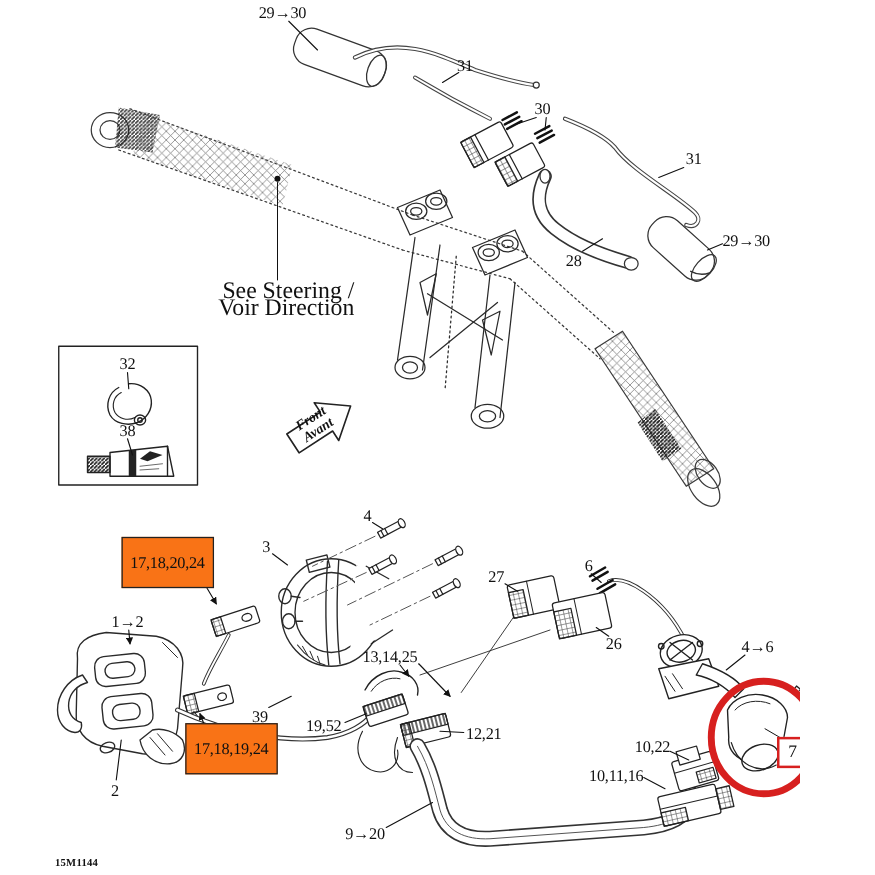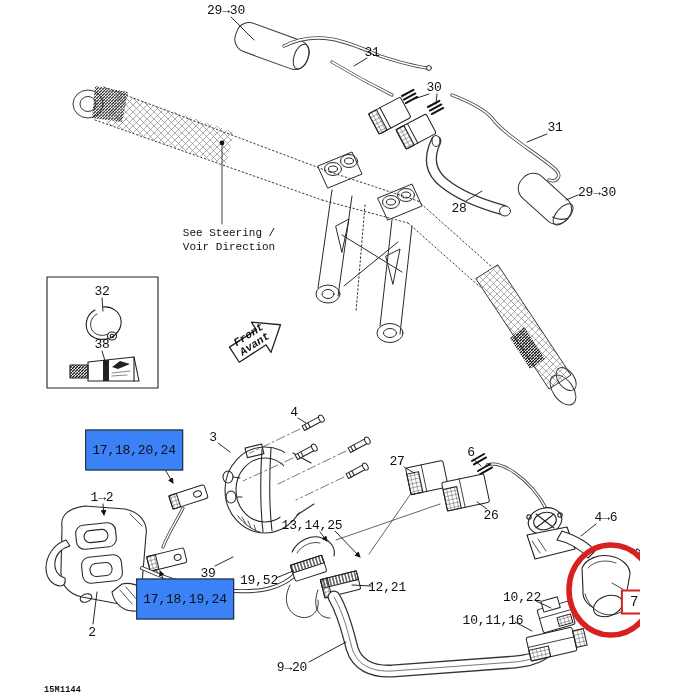--- a/index.html
+++ b/index.html
@@ -1,30 +1,30 @@
 <!DOCTYPE html>
 <html><head>
 <meta charset="utf-8">
 <style>
   html,body{margin:0;padding:0;background:#fff;}
   #canvas{
     position:relative;width:640px;height:700px;background:#ffffff;overflow:hidden;
-    font-family:Liberation Mono, monospace;color:#111;
+    font-family:Liberation Serif, serif;color:#111;
   }
   #canvas svg{position:absolute;left:0;top:0;}
   .lbl{
     position:absolute;transform:translate(-50%,-50%);
     font-size:13px;line-height:15px;letter-spacing:-0.2px;color:#111;
     white-space:nowrap;z-index:5;
   }
-  .boxed{border:1.4px solid #222;background:#3b82f6;padding:12px 6px;}
+  .boxed{border:1.4px solid #222;background:#f97316;padding:12px 6px;}
   .red7{border:2.6px solid #d7201f;background:#fff;padding:3px 7px;font-size:14px;z-index:7;}
   .note{
-    position:absolute;transform:translate(-50%,-50%);text-align:left;
-    font-size:11px;line-height:14px;white-space:nowrap;z-index:5;
+    position:absolute;transform:translate(-50%,-50%);text-align:right;
+    font-size:19px;line-height:14px;white-space:nowrap;z-index:5;
   }
   .frontavant{
     position:absolute;transform:translate(-50%,-50%) rotate(-33deg);
     font-size:11px;line-height:11px;font-weight:bold;font-style:italic;
     text-align:center;z-index:6;white-space:nowrap;
   }
   .code{
     position:absolute;font-size:8.5px;font-weight:bold;letter-spacing:0.2px;z-index:5;
   }
 </style>

